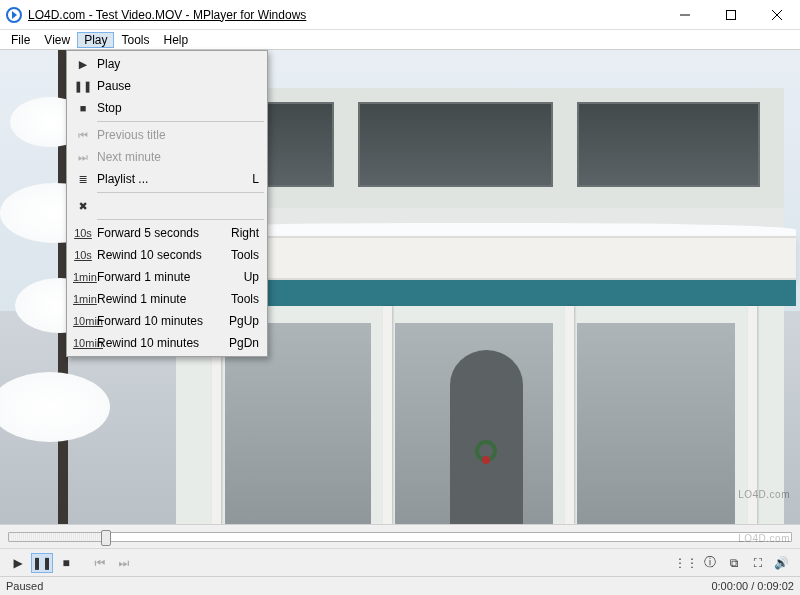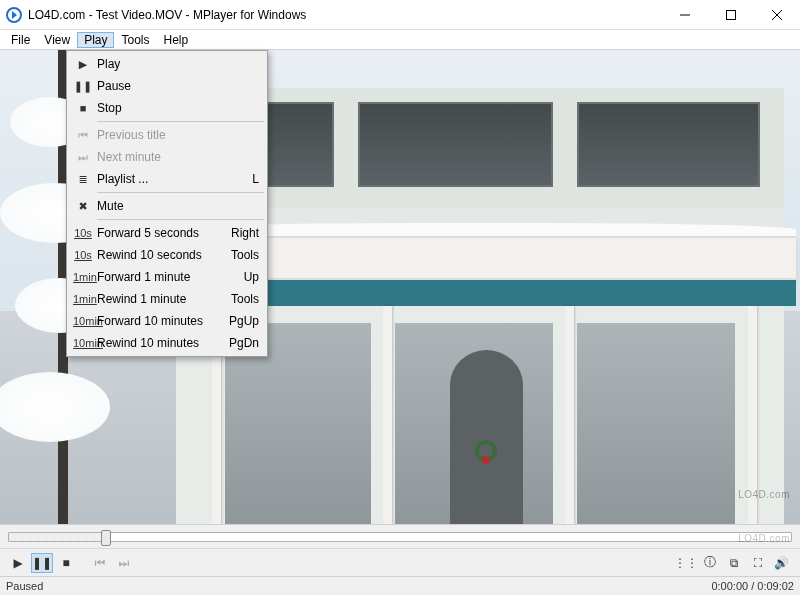--- a/index.html
+++ b/index.html
@@ -2,21 +2,21 @@
 <html><head>
 <meta charset="utf-8">
 <style>
   * { box-sizing: border-box; margin: 0; padding: 0; font-family: "Segoe UI", Tahoma, sans-serif; }
   body { width: 800px; height: 595px; background: #fff; overflow: hidden; position: relative; }
 
   
   .titlebar { height: 30px; display: flex; align-items: center; border-bottom: 1px solid #ddd; }
   .title-icon { width: 16px; height: 16px; margin: 0 6px; border: 2px solid #1e6fd6; border-radius: 50%; position: relative; }
   .title-icon::after { content:""; position:absolute; left:4px; top:2px; border-left:5px solid #1e6fd6; border-top:4px solid transparent; border-bottom:4px solid transparent; }
-  .title-text { font-size: 12px; color: #000; flex: 1; }
+  .title-text { font-size: 12px; color: #000; flex: 1; text-decoration: underline; }
   .win-controls { display: flex; height: 100%; }
   .win-btn { width: 46px; display:flex; align-items:center; justify-content:center; font-size: 14px; color:#333; cursor:pointer; }
 
   
   .menubar { height: 20px; display:flex; align-items:center; padding: 0 4px; font-size: 12px; color:#000; border-bottom: 1px solid #d0d0d0; background:#fff; }
   .menu-item { padding: 1px 7px; cursor:default; }
   .menu-item.active { background:#d8e6f2; border:1px solid #7eb4ea; padding:0 6px; }
 
   
   .video-area { position: relative; height: 474px; background:#000; }
@@ -168,21 +168,20 @@
       <span class="lbl">Next minute</span>
     </div>
     <div class="row">
       <span class="ico">≣</span>
       <span class="lbl">Playlist ...</span>
       <span class="sc">L</span>
     </div>
     <hr>
     <div class="row">
       <span class="ico">✖</span>
-      <span class="lbl">Mute</span>
     </div>
     <hr>
     <div class="row">
       <span class="ico smalltxt"><span style="text-decoration:underline;">10s</span></span>
       <span class="lbl">Forward 5 seconds</span>
       <span class="sc">Right</span>
     </div>
     <div class="row">
       <span class="ico smalltxt"><span style="text-decoration:underline;">10s</span></span>
       <span class="lbl">Rewind 10 seconds</span>

